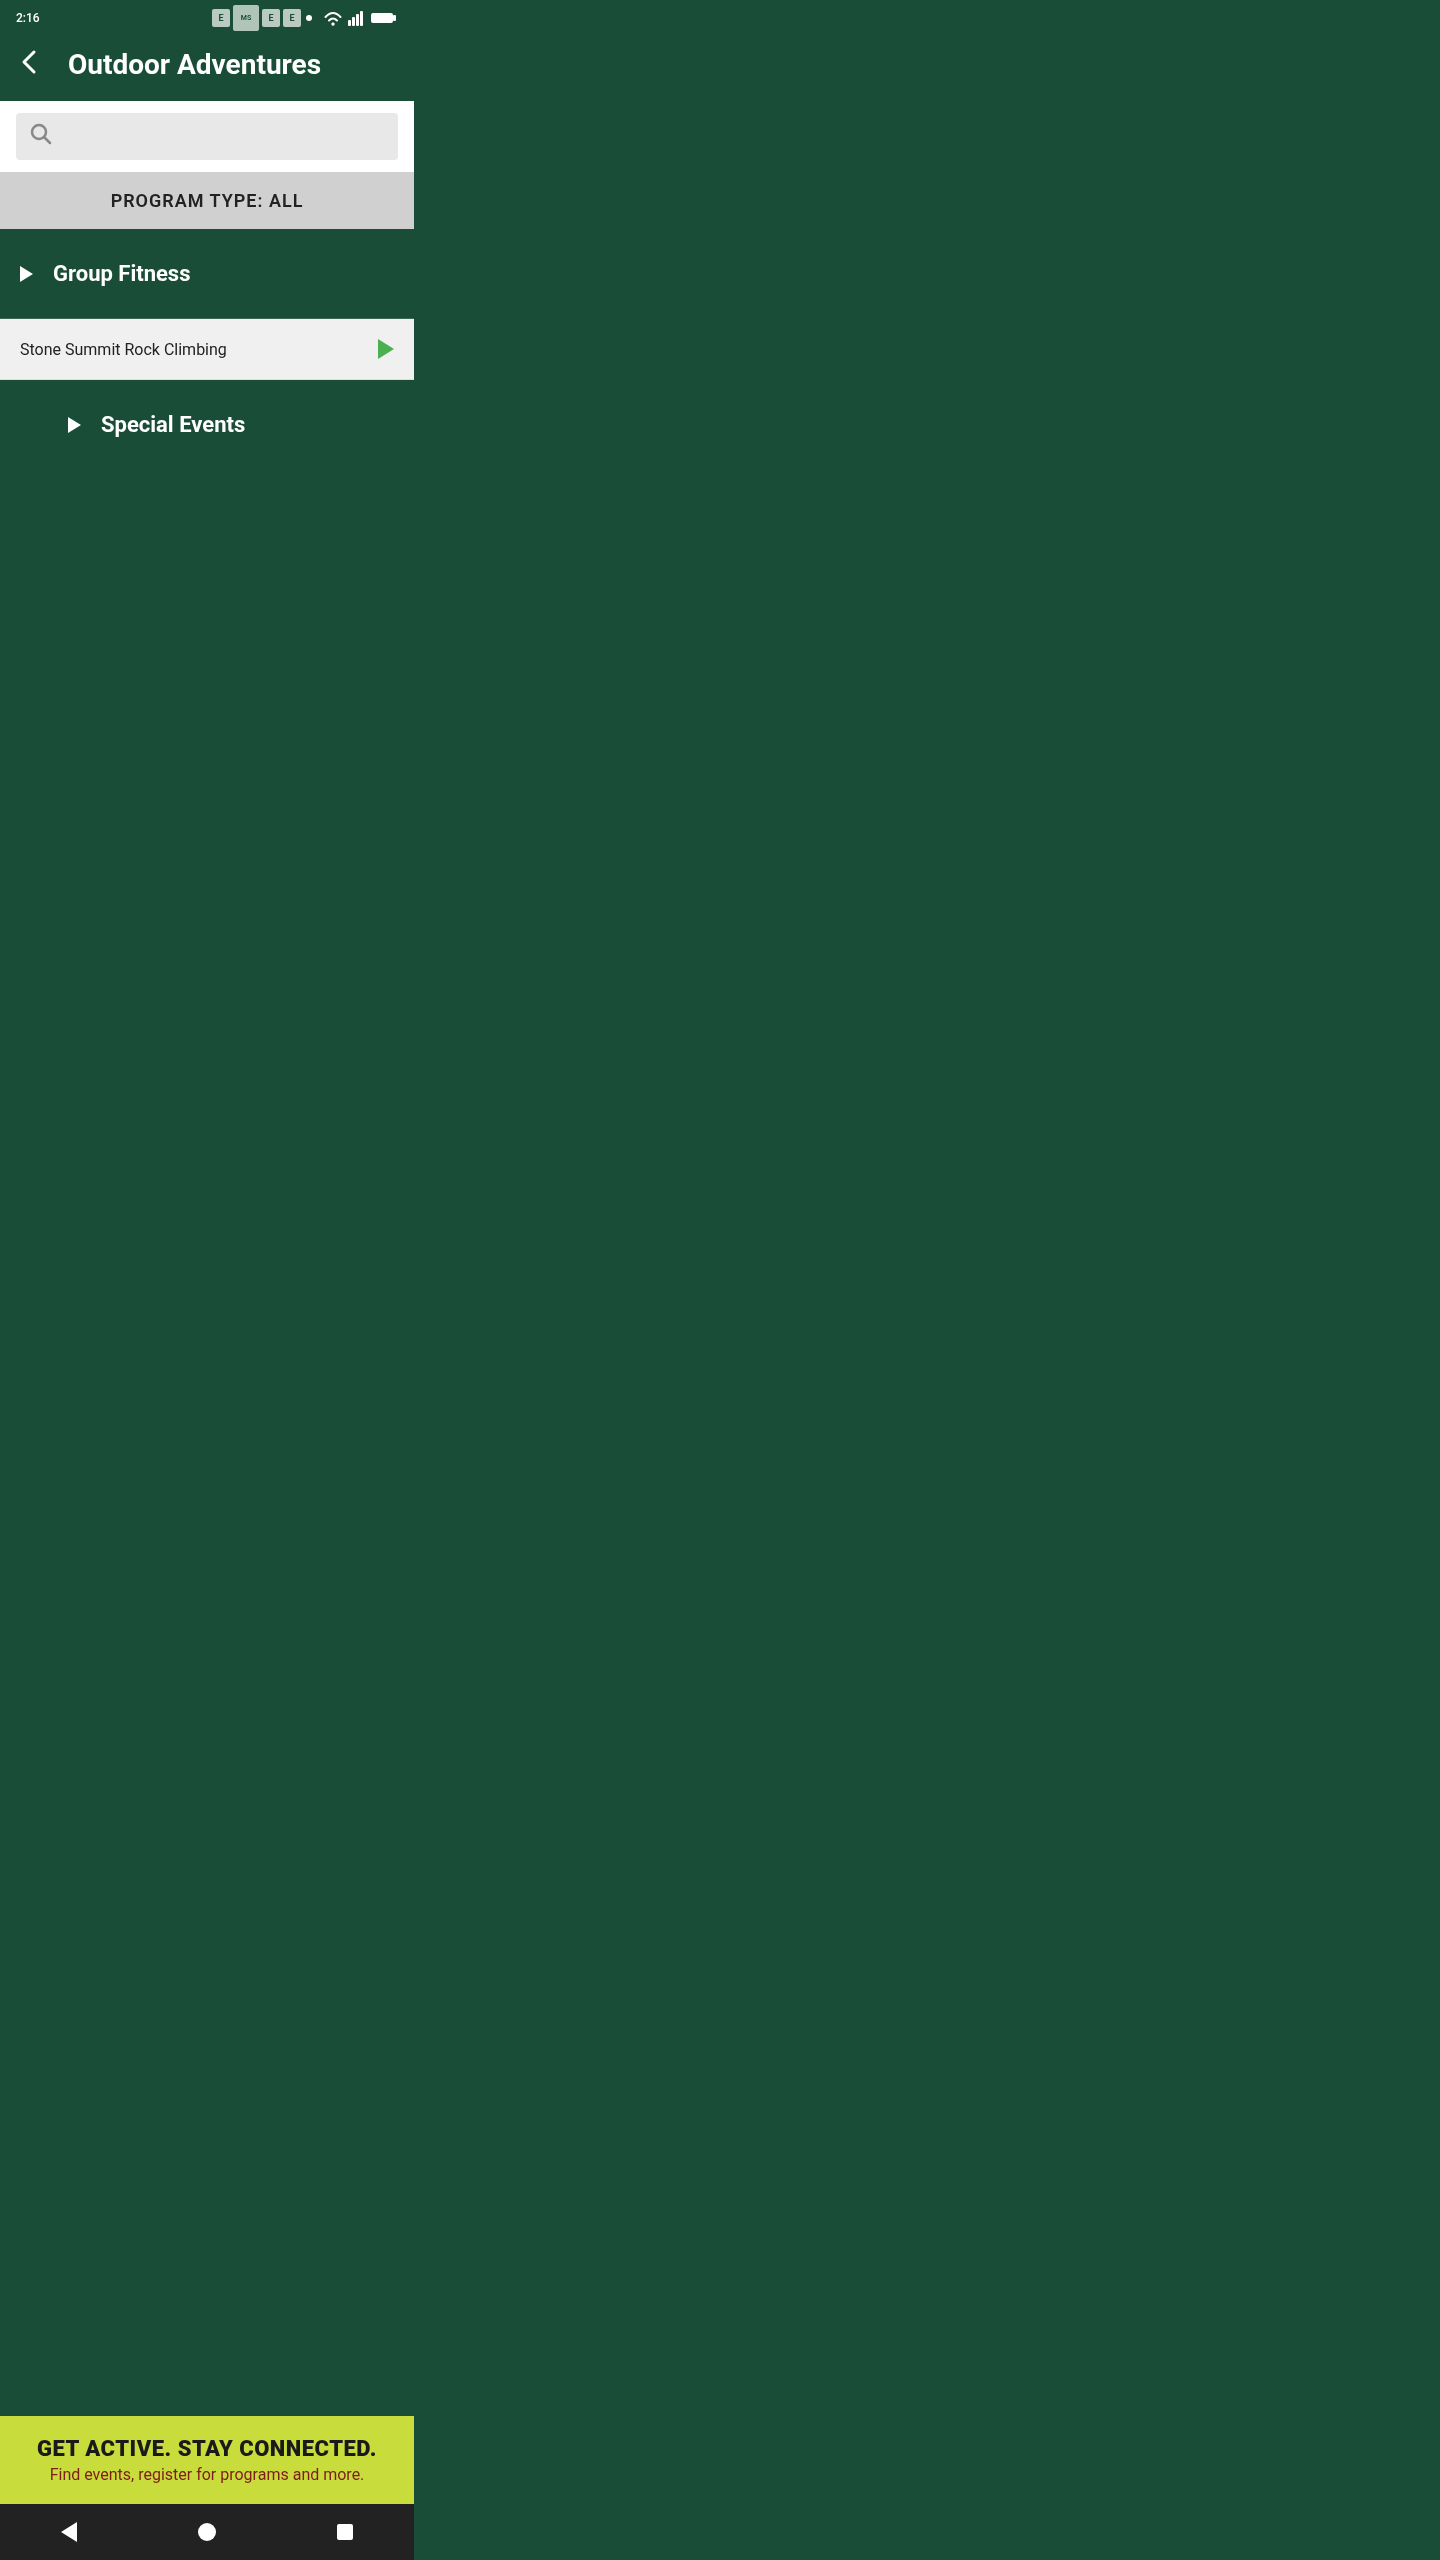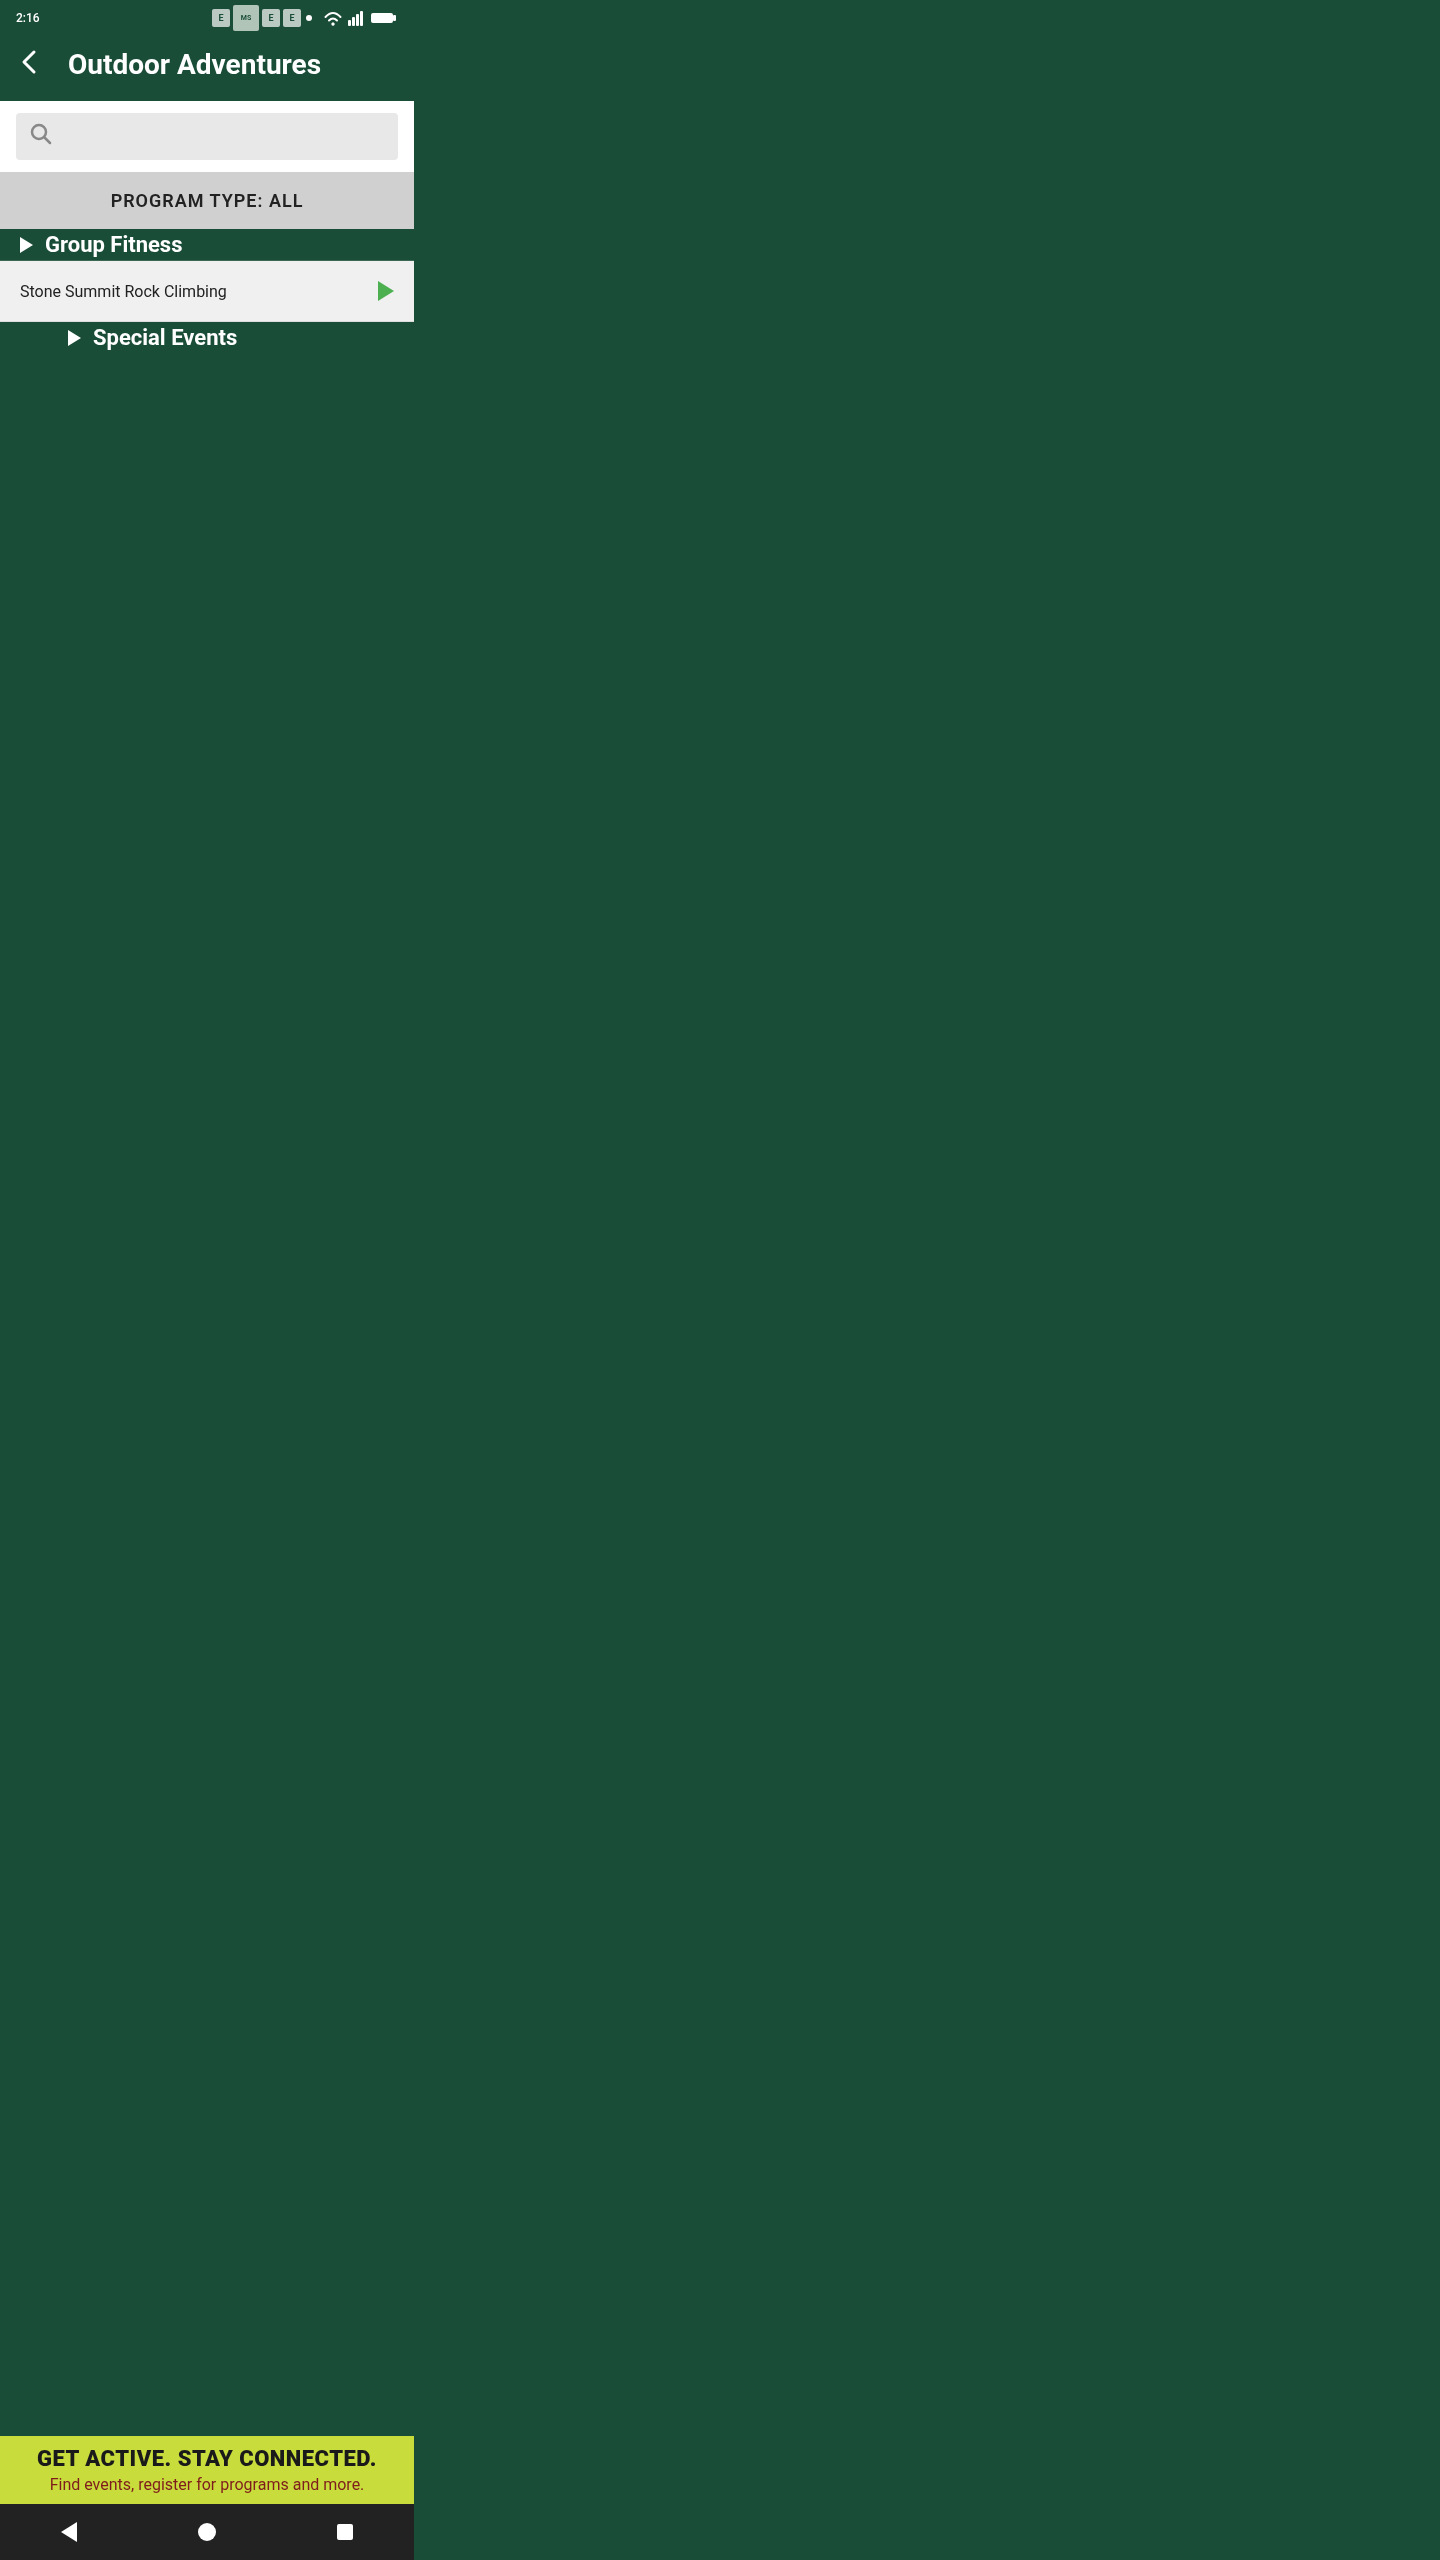--- a/index.html
+++ b/index.html
@@ -117,24 +117,24 @@
     }
 
     
     .category-list {
       background-color: #1a4d38;
     }
 
     .category-item {
       display: flex;
       align-items: center;
-      padding: 3px 20px;
+      padding: 32px 20px;
       border-bottom: 1px solid rgba(255,255,255,0.15);
       cursor: pointer;
-      gap: 12px;
+      gap: 20px;
       text-align: center;
     }
 
     .category-item:last-child {
       border-bottom: none;
       margin-left: 48px;
     }
 
     .category-label {
       color: white;
@@ -162,21 +162,21 @@
       font-size: 16px;
     }
 
     
     .banner {
       position: fixed;
       bottom: 56px;
       left: 0;
       width: 414px;
       background-color: #c8dc3c;
-      padding: 10px 24px;
+      padding: 20px 24px;
       text-align: center;
     }
 
     .banner-title {
       font-size: 22px;
       font-weight: 900;
       color: #1a1a1a;
       letter-spacing: 0.5px;
     }
 

